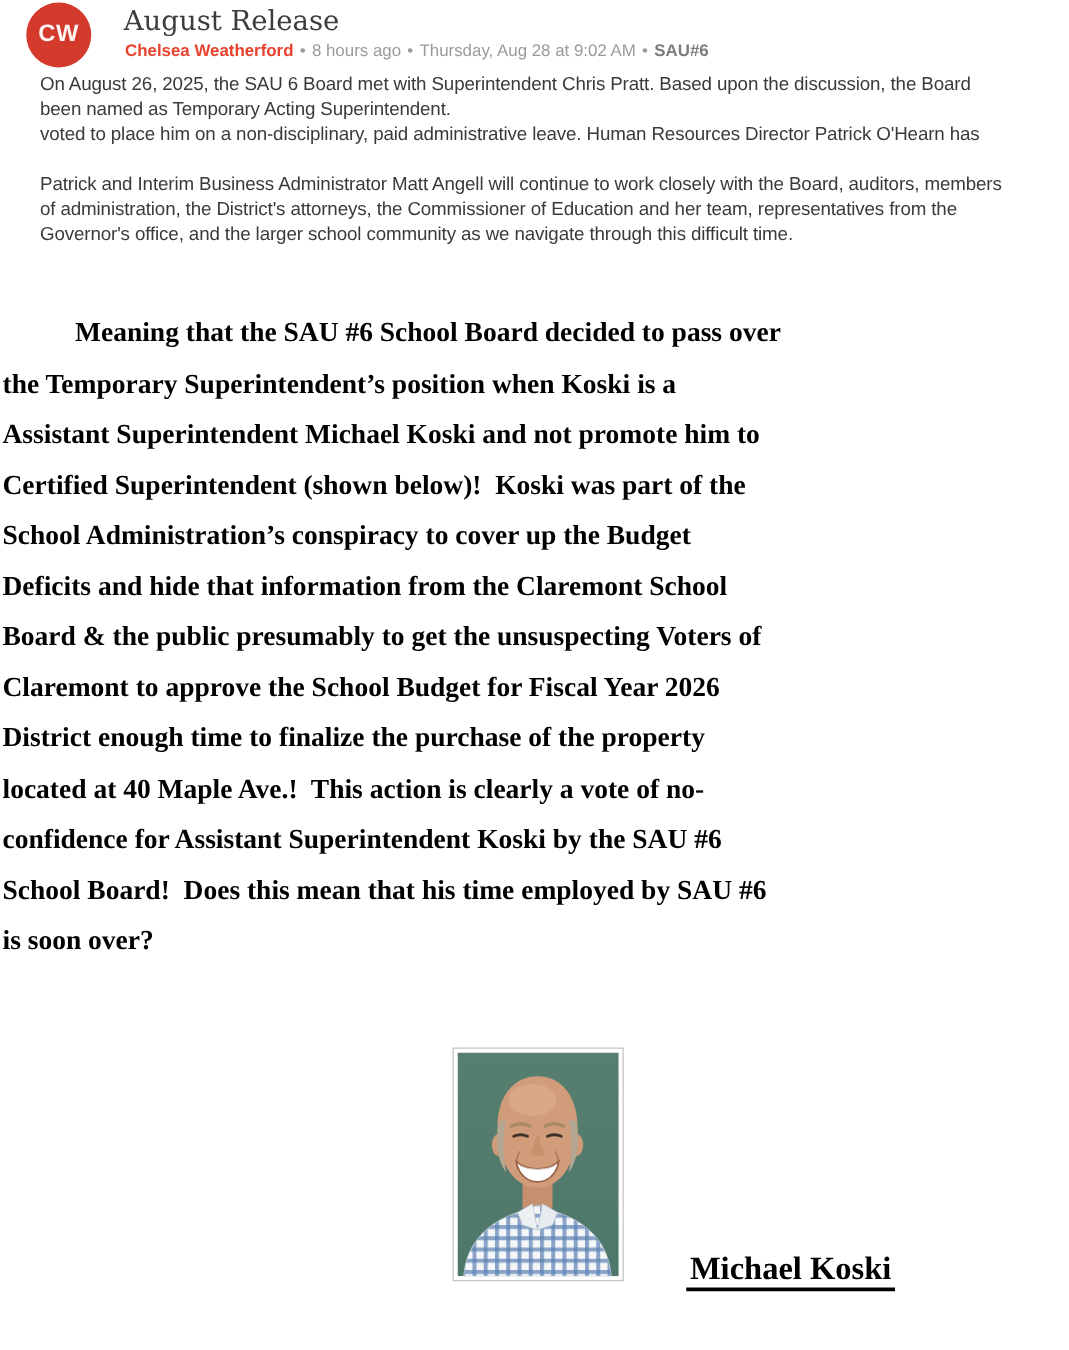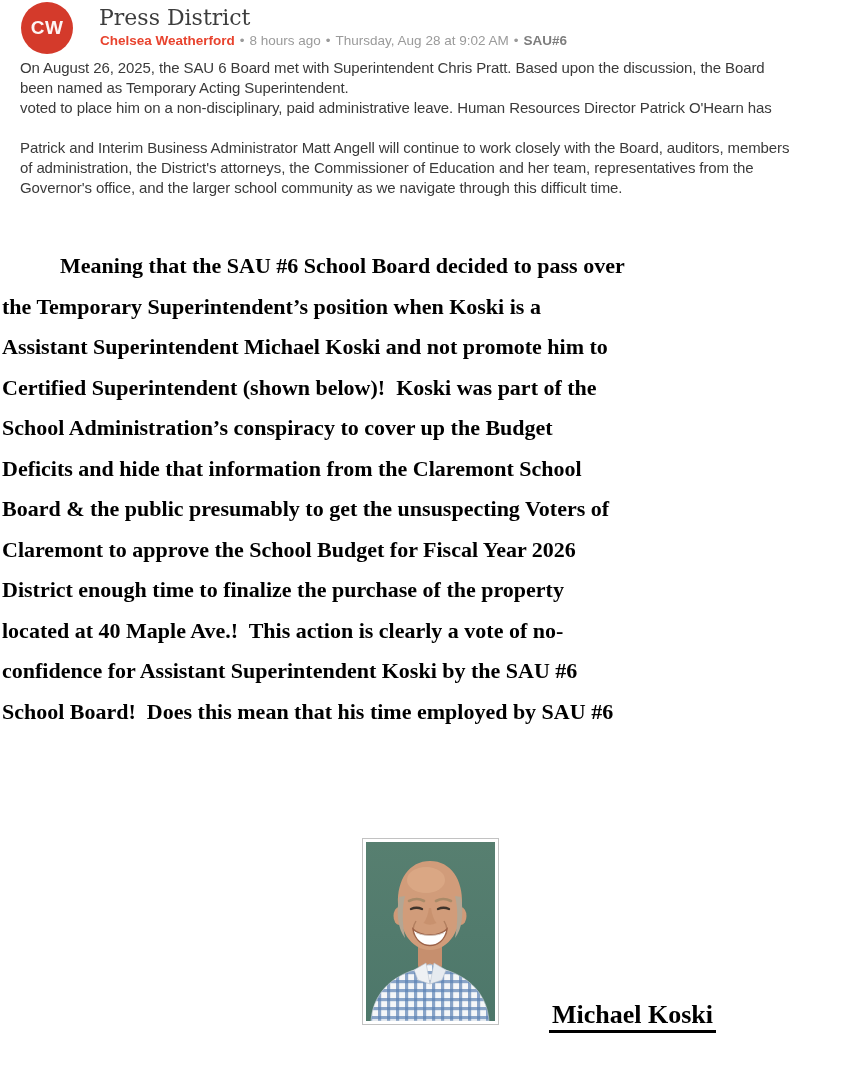--- a/index.html
+++ b/index.html
@@ -30,21 +30,21 @@
   .byline .sep { margin:0 5px; color:#9a9a9a; }
   .byline .tag { color:#7d7d7d; font-weight:bold; }
 
   
   .pr-body {
     position:absolute; left:20px; width:830px;
     color:#3a3a3a; font-size:15px; line-height:20px; letter-spacing:-0.1px;
   }
   .p1 { top:58px; }
   .p2 { top:138px; }
-  .pr-line { white-space:pre; }
+  .pr-line { white-space:pre;margin-left:12px; }
 
   
   .commentary {
     position:absolute; left:2px; top:246px; width:851px; color:#000000;
     font-family:"Liberation Serif", serif; font-weight:bold; font-size:22px;
   }
   .c-line { white-space:pre; line-height:40.5px; height:40.5px; }
   .c-line:first-child { padding-left:58px; }
 
   
@@ -64,21 +64,21 @@
 </style>
 </head>
 <body>
 
 <div class="page">
 
   <header>
     <div class="avatar">
       <span>CW</span>
     </div>
-    <div class="pr-title">Press District</div>
+    <div class="pr-title">August Release</div>
     <div class="byline">
       <span class="author">Chelsea Weatherford</span><span class="sep">•</span><span class="meta">8 hours ago</span><span class="sep">•</span><span class="meta">Thursday, Aug 28 at 9:02 AM</span><span class="sep">•</span><span class="tag">SAU#6</span>
     </div>
   </header>
 
   <section class="pr-body p1">
       <div class="pr-line">On August 26, 2025, the SAU 6 Board met with Superintendent Chris Pratt. Based upon the discussion, the Board</div>
       <div class="pr-line">been named as Temporary Acting Superintendent.</div>
       <div class="pr-line">voted to place him on a non-disciplinary, paid administrative leave. Human Resources Director Patrick O'Hearn has</div>
     </section>
@@ -94,20 +94,21 @@
       <div class="c-line">Assistant Superintendent Michael Koski and not promote him to</div>
       <div class="c-line">Certified Superintendent (shown below)!  Koski was part of the</div>
       <div class="c-line">School Administration’s conspiracy to cover up the Budget</div>
       <div class="c-line">Deficits and hide that information from the Claremont School</div>
       <div class="c-line">Board &amp; the public presumably to get the unsuspecting Voters of</div>
       <div class="c-line">Claremont to approve the School Budget for Fiscal Year 2026</div>
       <div class="c-line">District enough time to finalize the purchase of the property</div>
       <div class="c-line">located at 40 Maple Ave.!  This action is clearly a vote of no-</div>
       <div class="c-line">confidence for Assistant Superintendent Koski by the SAU #6</div>
       <div class="c-line">School Board!  Does this mean that his time employed by SAU #6</div>
+      <div class="c-line">is soon over?</div>
     </section>
 
   <figure class="photo-frame">
     <svg viewBox="0 0 129 179" width="129" height="179">
       <defs>
         <linearGradient id="bgGrad" x1="0" y1="0" x2="0" y2="1">
           <stop offset="0" stop-color="#577f70"></stop>
           <stop offset="1" stop-color="#4d776a"></stop>
         </linearGradient>
         <pattern id="gingham" width="9" height="9" patternUnits="userSpaceOnUse">

